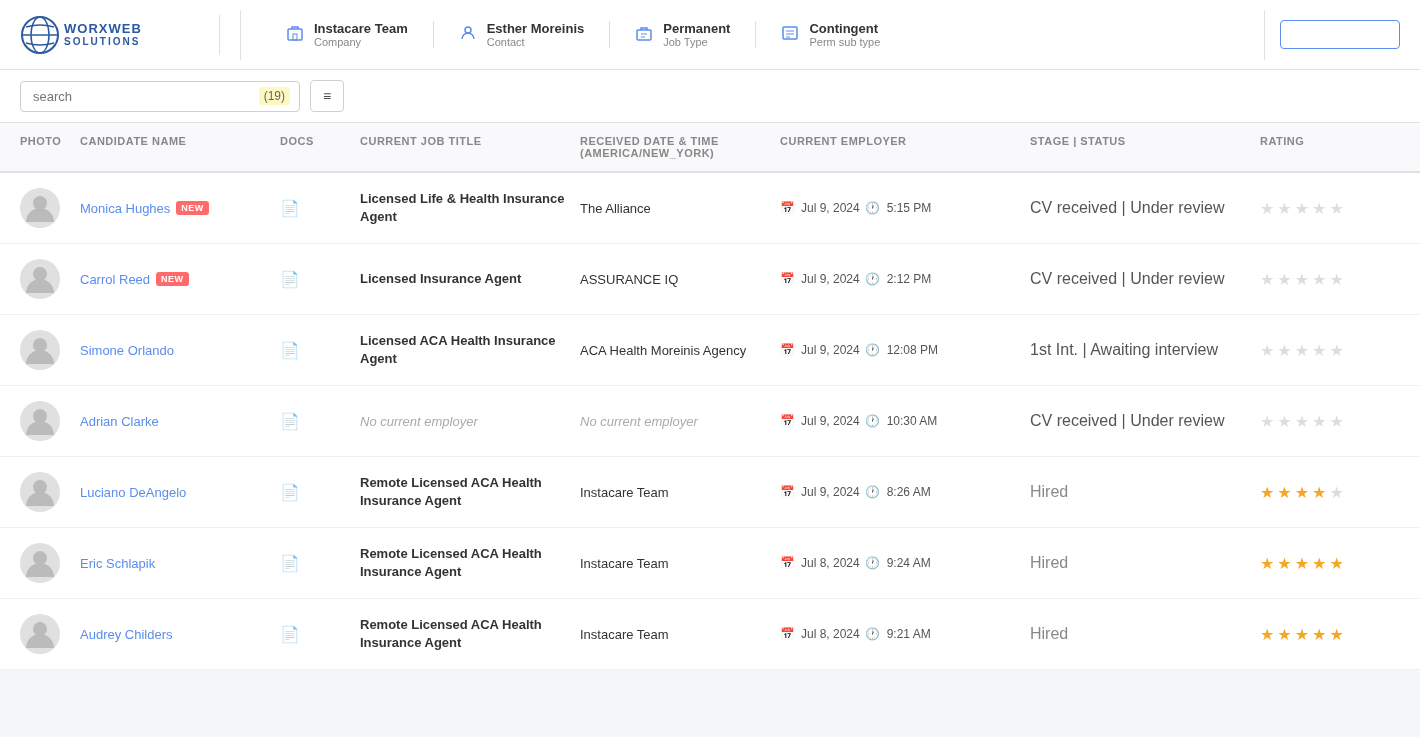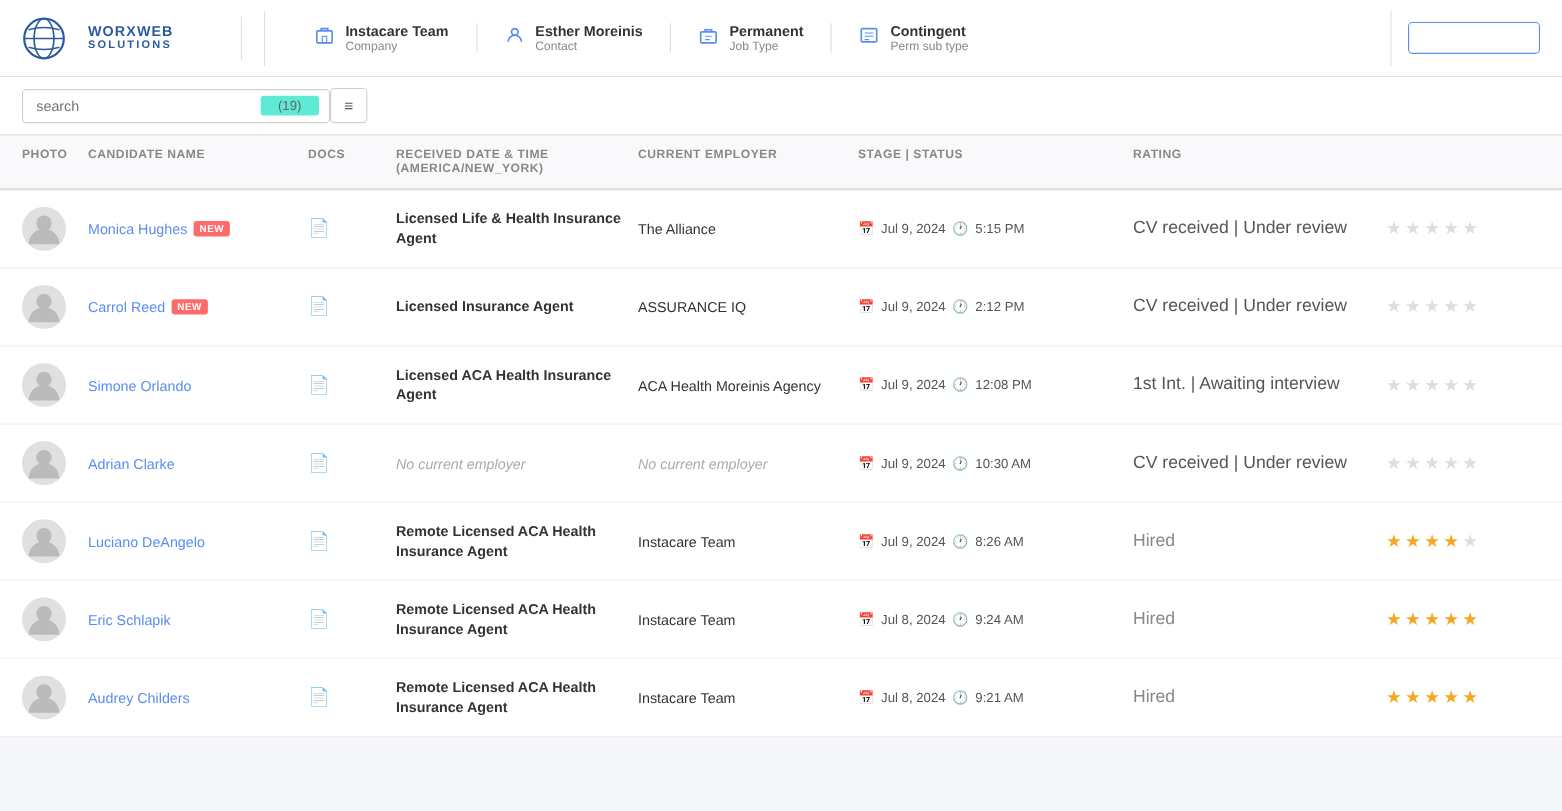--- a/index.html
+++ b/index.html
@@ -11,21 +11,21 @@
       display: flex;
       align-items: center;
       padding: 0 20px;
       height: 70px;
       gap: 0;
     }
 
     .logo-area {
       display: flex;
       align-items: center;
-      gap: 20px;
+      gap: 4px;
       padding-right: 20px;
       border-right: 1px solid #e0e0e0;
       min-width: 200px;
     }
 
     .logo-icon {
       width: 40px;
       height: 40px;
     }
 
@@ -111,20 +111,21 @@
       color: #333;
       outline: none;
     }
 
     .toolbar {
       background: #fff;
       border-bottom: 1px solid #e0e0e0;
       padding: 10px 20px;
       display: flex;
       align-items: center;
+      gap: 10px;
     }
 
     .search-container {
       position: relative;
       display: flex;
       align-items: center;
     }
 
     .search-input {
       border: 1px solid #d0d0d0;
@@ -134,22 +135,22 @@
       width: 280px;
       color: #aaa;
       outline: none;
     }
 
     .search-count {
       position: absolute;
       right: 10px;
       color: #666;
       font-size: 12px;
-      background: #5eead4;
-      padding: 2px 16px;
+      background: #fef9c3;
+      padding: 2px 5px;
       border-radius: 3px;
     }
 
     .filter-btn {
       border: 1px solid #d0d0d0;
       border-radius: 4px;
       background: #fff;
       padding: 7px 12px;
       cursor: pointer;
       color: #555;
@@ -402,20 +403,21 @@
       <span>≡</span>
     </button>
   </div>
 
   <div class="table-container">
 
     <div class="table-header">
       <div class="th">PHOTO</div>
       <div class="th">CANDIDATE NAME</div>
       <div class="th">DOCS</div>
+      <div class="th">CURRENT JOB TITLE</div>
       <div class="th">RECEIVED DATE &amp; TIME (AMERICA/NEW_YORK)</div>
       <div class="th">CURRENT EMPLOYER</div>
       <div class="th">STAGE | STATUS</div>
       <div class="th">RATING</div>
     </div>
 
     <div id="table-body">
         <div class="table-row">
     <div class="avatar">
     <svg viewBox="0 0 36 36">

